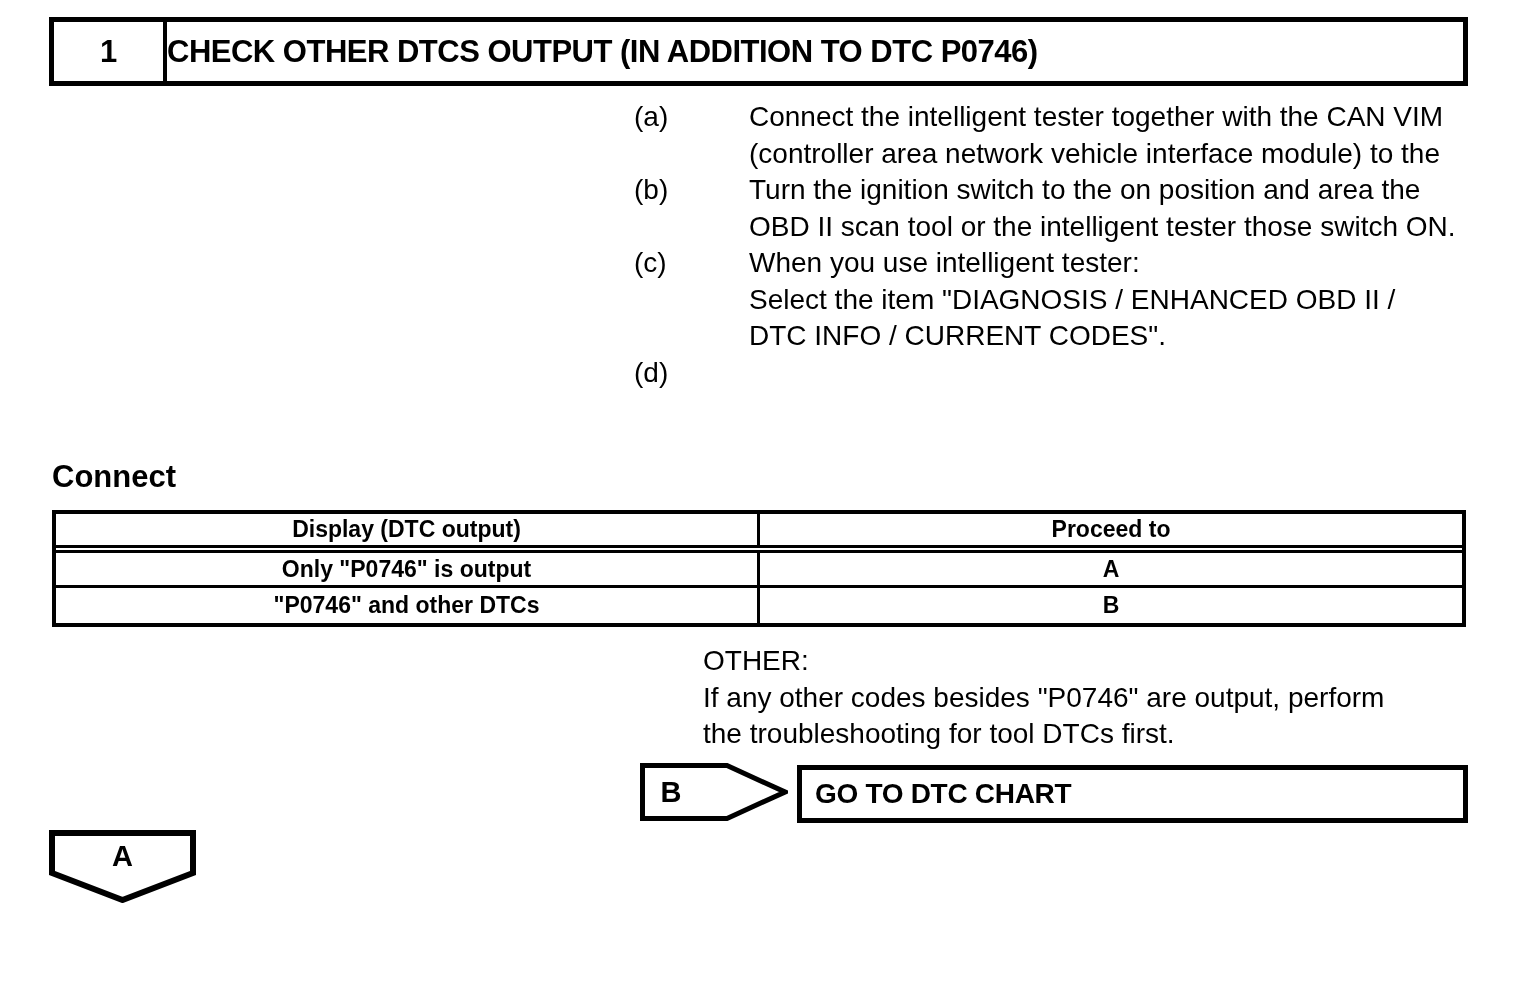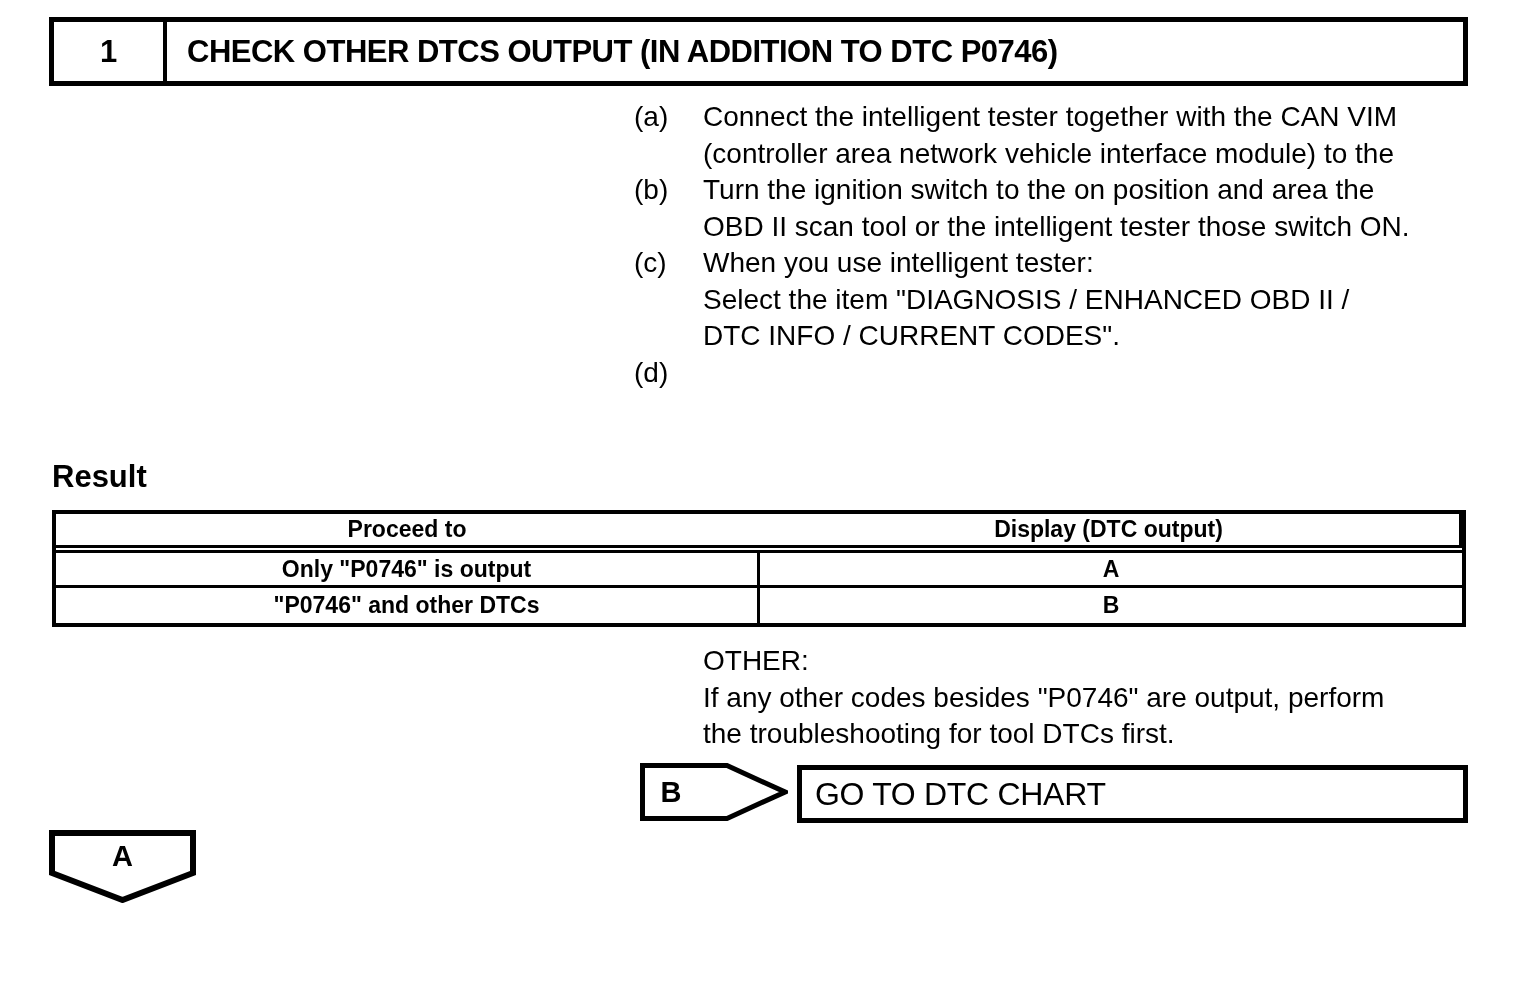--- a/index.html
+++ b/index.html
@@ -20,29 +20,29 @@
     border: 5px solid #000; box-sizing: border-box;
     display: flex; background: #fff;
   }
   .header-num {
     width: 109px; border-right: 4px solid #000;
     display: flex; align-items: center; justify-content: center;
     font-weight: bold; font-size: 31px;
   }
   .header-title {
     flex: 1; display: flex; align-items: center;
-    padding-left: 12px; font-weight: bold; font-size: 31px;
-    letter-spacing: -0.5px; white-space: nowrap; margin-left: 8px;
+    font-weight: bold; font-size: 31px;
+    letter-spacing: -0.5px; white-space: nowrap;
   }
 
   
   .steps { position: absolute; left: 634px; top: 99px; }
   .step { display: flex; }
   .step-label { width: 69px; font-size: 28px; line-height: 36.5px; }
-  .step-line { font-size: 28px; line-height: 36.5px; white-space: nowrap; }
+  .step-line { font-size: 28px; line-height: 36.5px; white-space: nowrap; margin-left: 46px; }
 
   
   .result-label {
     position: absolute; left: 52px; top: 459px;
     font-weight: bold; font-size: 31px;
   }
 
   
   .result-table {
     position: absolute; left: 52px; top: 510px;
@@ -70,21 +70,21 @@
   .connector-b .letter {
     position: absolute; left: 0; top: 0; width: 62px; height: 100%;
     display: flex; align-items: center; justify-content: center;
     font-weight: bold; font-size: 29px;
   }
   .goto-box {
     position: absolute; left: 797px; top: 765px;
     width: 671px; height: 58px;
     border: 5px solid #000; box-sizing: border-box;
     display: flex; align-items: center; padding-left: 13px;
-    font-weight: normal; font-size: 32px; background: #fff;
+    font-weight: bold; font-size: 28px; background: #fff;
     letter-spacing: -0.3px;
   }
 
   
   .connector-a { position: absolute; left: 49px; top: 830px; width: 147px; height: 73px; }
   .connector-a svg { position: absolute; left: 0; top: 0; }
   .connector-a .letter {
     position: absolute; left: 0; top: 10px; width: 100%;
     text-align: center; font-weight: bold; font-size: 29px;
   }
@@ -120,26 +120,26 @@
         <div class="step-line">When you use intelligent tester:</div>
         <div class="step-line">Select the item "DIAGNOSIS / ENHANCED OBD II /</div>
         <div class="step-line">DTC INFO / CURRENT CODES".</div>
       </div>
     </div>
     <div class="step">
       <div class="step-label">(d)</div>
     </div>
   </div>
 
-  <div class="result-label">Result</div>
+  <div class="result-label">Connect</div>
 
   <div class="result-table">
     <div class="tr tr-header">
+      <div class="td td-c1">Display (DTC output)</div>
       <div class="td td-c2">Proceed to</div>
-      <div class="td td-c1">Display (DTC output)</div>
     </div>
     <div class="tr tr-r1">
       <div class="td td-c1">Only "P0746" is output</div>
       <div class="td td-c2">A</div>
     </div>
     <div class="tr tr-r2">
       <div class="td td-c1">"P0746" and other DTCs</div>
       <div class="td td-c2">B</div>
     </div>
   </div>

